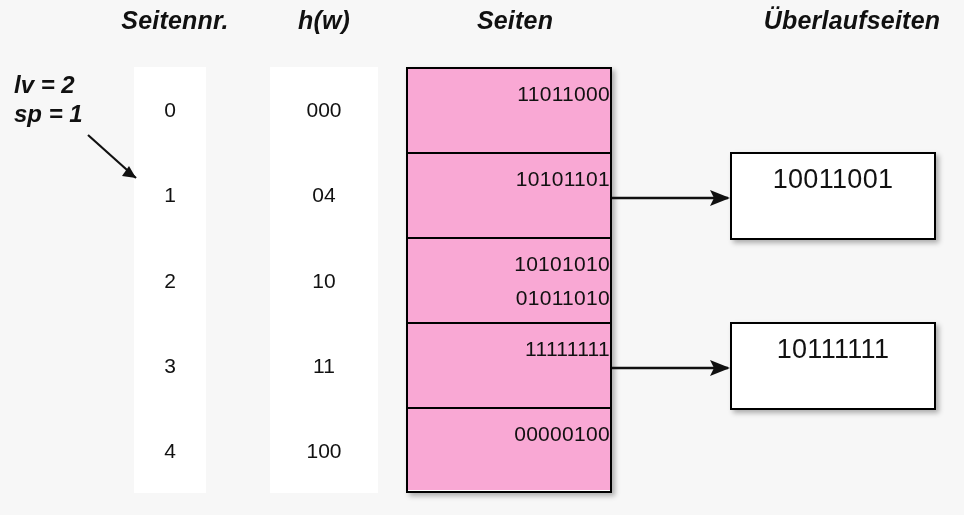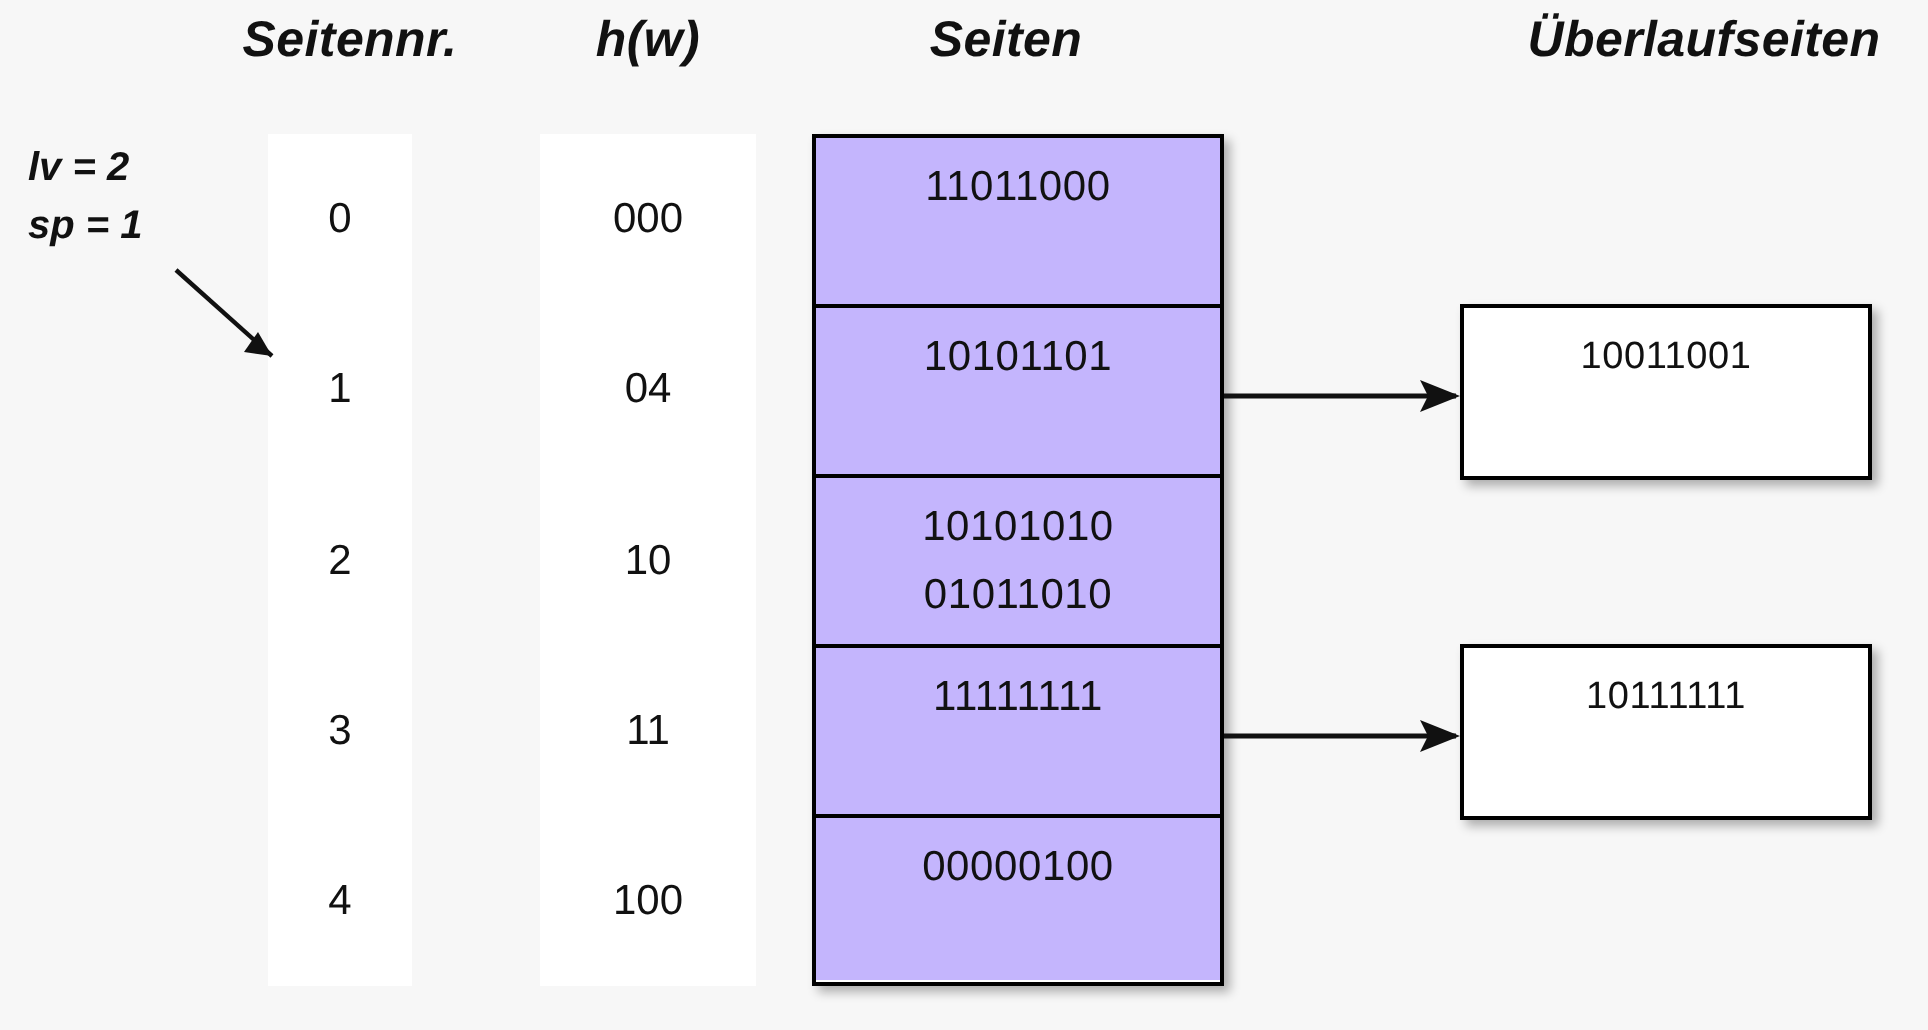--- a/index.html
+++ b/index.html
@@ -30,31 +30,31 @@
     font-style: italic;
     font-weight: 600;
     font-size: 25px;
     letter-spacing: 0.2px;
     white-space: nowrap;
     text-align: center;
     color: #111;
   }
   #hdr-seitennr { left: 120px; top: 6px; width: 110px; }
   #hdr-hw       { left: 270px; top: 6px; width: 108px; }
-  #hdr-seiten   { left: 400px; top: 6px; width: 206px; }
+  #hdr-seiten   { left: 412px; top: 6px; width: 206px; }
   #hdr-overflow { left: 732px; top: 6px; width: 240px; }
 
   
   #params {
     position: absolute;
     left: 14px;
     top: 70px;
     font-style: italic;
     font-weight: 600;
-    font-size: 20px;
+    font-size: 24px;
     line-height: 29px;
     white-space: nowrap;
     color: #111;
   }
   #params .param-line { display: block; }
 
   
   .panel-col {
     position: absolute;
     background: #ffffff;
@@ -90,25 +90,25 @@
     width: 206px;
     height: 426px;
     border: 2.5px solid #000;
     background: #fff;
     box-shadow: 3px 3px 5px rgba(0,0,0,0.30);
   }
   .page-row {
     position: absolute;
     left: 0;
     width: 100%;
-    background: #c4b5fd;
+    background: #f9a8d4;
     border-bottom: 2.5px solid #000;
     display: flex;
     flex-direction: column;
-    align-items: center;
+    align-items: flex-end;
     padding-top: 8px;
   }
   .page-row.p0 { top: 0px;   height: 85px; }
   .page-row.p1 { top: 85px;  height: 85px; }
   .page-row.p2 { top: 170px; height: 85px; }
   .page-row.p3 { top: 255px; height: 85px; }
   .page-row.p4 { top: 340px; height: 81px; border-bottom: none; }
 
   .page-entry {
     font-size: 21px;
@@ -128,21 +128,21 @@
     border: 2.5px solid #000;
     box-shadow: 3px 3px 5px rgba(0,0,0,0.30);
     display: flex;
     justify-content: center;
     padding-top: 8px;
   }
   #ovf-0 { top: 152px; }
   #ovf-1 { top: 322px; }
 
   .overflow-entry {
-    font-size: 19px;
+    font-size: 27px;
     font-weight: 500;
     letter-spacing: 0.3px;
     line-height: 34px;
     color: #111;
   }
 
   
   #overlay {
     position: absolute;
     left: 0; top: 0;

